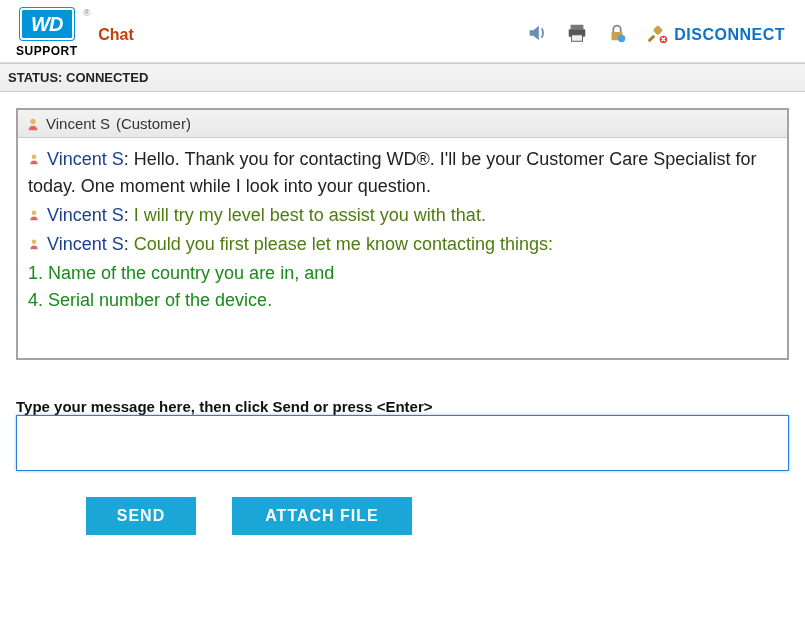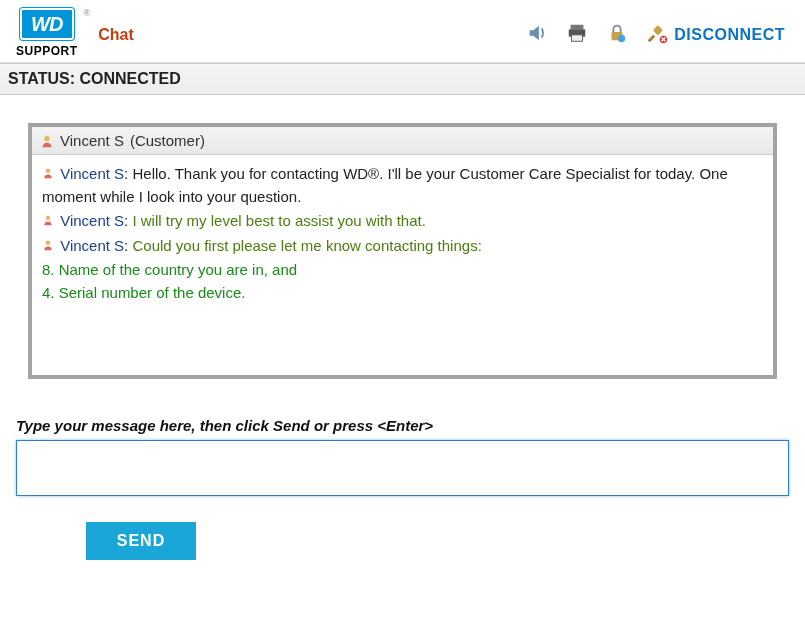--- a/index.html
+++ b/index.html
@@ -80,62 +80,60 @@
     font-size: 16px;
     letter-spacing: 0.5px;
     cursor: pointer;
   }
   .status-bar {
     background: linear-gradient(#f5f5f5,#ececec);
     border-top: 1px solid #ccc;
     border-bottom: 1px solid #ccc;
     padding: 6px 8px;
     font-weight: 900;
-    font-size: 16px;
+    font-size: 13px;
     color: #222;
   }
   .chat-frame {
-    margin: 28px;
-    border: 4px solid #a3a3a3;
+    margin: 16px;
+    border: 2px solid #a3a3a3;
   }
   .chat-header {
     background: linear-gradient(#f3f3f3,#e8e8e8);
     border-bottom: 1px solid #ccc;
     padding: 5px 8px;
     display: flex;
     align-items: center;
     gap: 6px;
     font-size: 15px;
     color: #333;
   }
   .avatar-icon {
     width: 14px; height: 14px;
     display: inline-flex;
   }
   .chat-body {
     padding: 8px 10px 10px 10px;
     min-height: 220px;
-    font-size: 15px;
+    font-size: 18px;
     line-height: 1.5;
   }
   .msg-row { margin-bottom: 2px; }
   .agent-name { color: #1b3f91; font-weight: 400; }
   .agent-text-green { color: #4d7c0f; }
   .agent-text-black { color: #222; }
   .list-line { color: #1a8a1a; }
   .input-section {
     padding: 0 16px 20px 16px;
   }
   .input-label {
     font-weight: 800;
     font-size: 15px;
     color: #111;
-    margin-bottom: 6px;
     margin-top: 38px;
-    font-style: italic;
   }
   .msg-input {
     width: 100%;
     height: 56px;
     border: 1px solid #2a7fd4;
     outline: none;
     padding: 8px;
     font-size: 15px;
     font-family: inherit;
     resize: none;
@@ -253,25 +251,26 @@
       <span class="avatar-icon">
         <svg viewBox="0 0 16 16" width="12" height="12">
             <circle cx="8" cy="5" r="3" fill="#e6b85c"></circle>
             <path d="M3 15c0-3 2-5 5-5s5 2 5 5" fill="#d66"></path>
           </svg>
       </span>
       <span class="agent-name">Vincent S</span><span>: </span>
       <span class="agent-text-green">Could you first please let me know contacting things:</span>
     </div>
 
-    <div class="list-line">8. Name of the country you are in,  and</div>
+    <div class="list-line">1. Name of the country you are in,  and</div>
     <div class="list-line">4. Serial number of the device.</div>
 
   </div>
 </div>
 
 <div class="input-section">
   <div class="input-label">Type your message here, then click Send or press &lt;Enter&gt;</div>
   <textarea class="msg-input" value="" style=""></textarea>
   <div class="btn-row">
     <button class="btn">SEND</button>
+    <button class="btn btn-attach">ATTACH FILE</button>
   </div>
 </div>
 
 </body></html>

